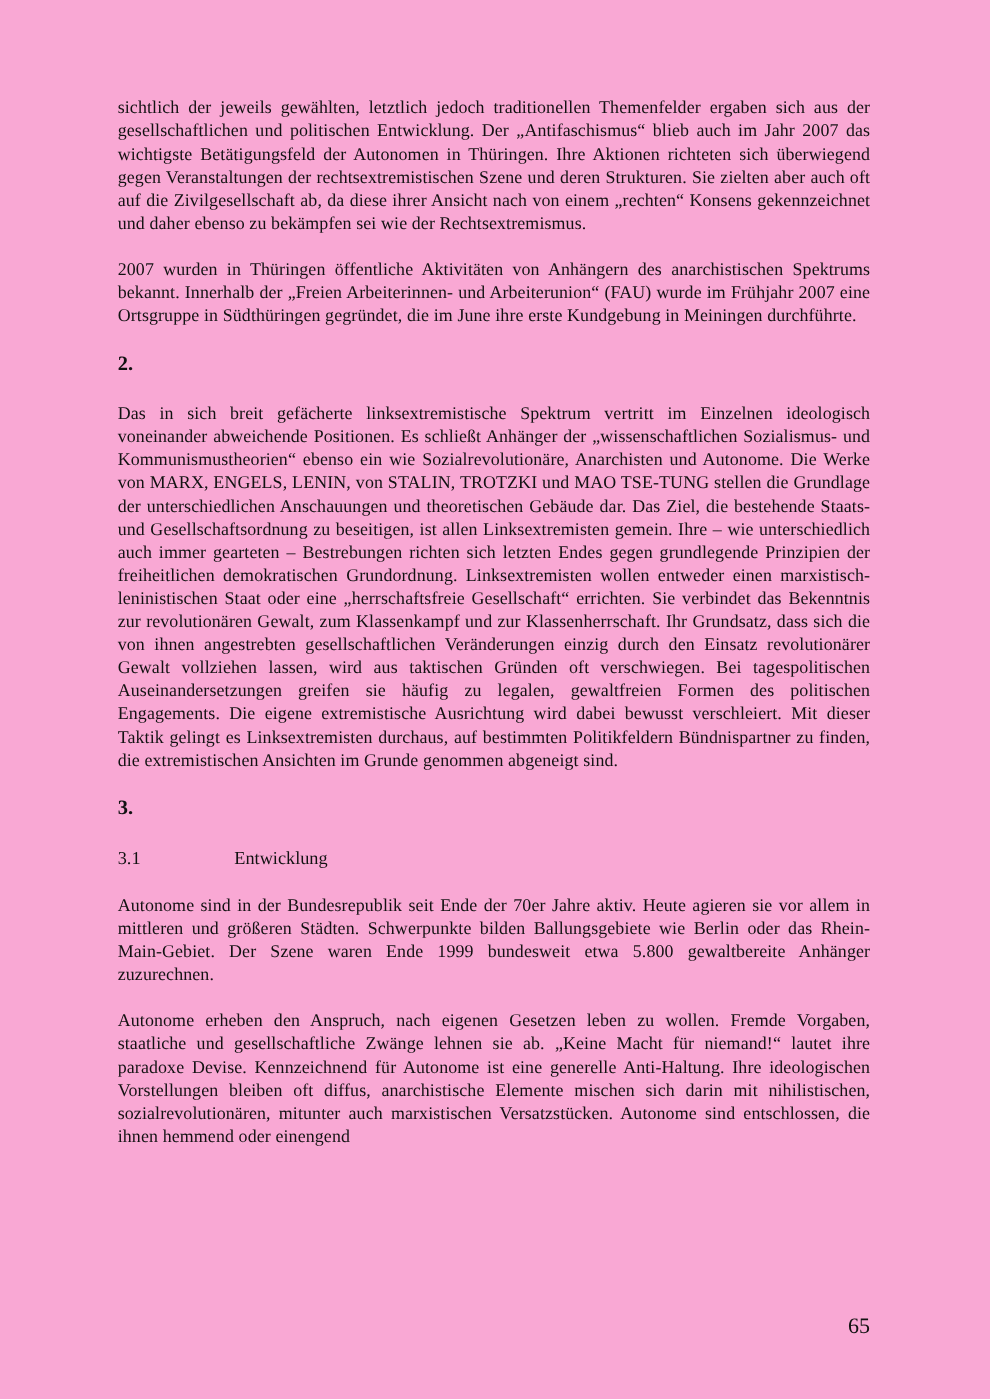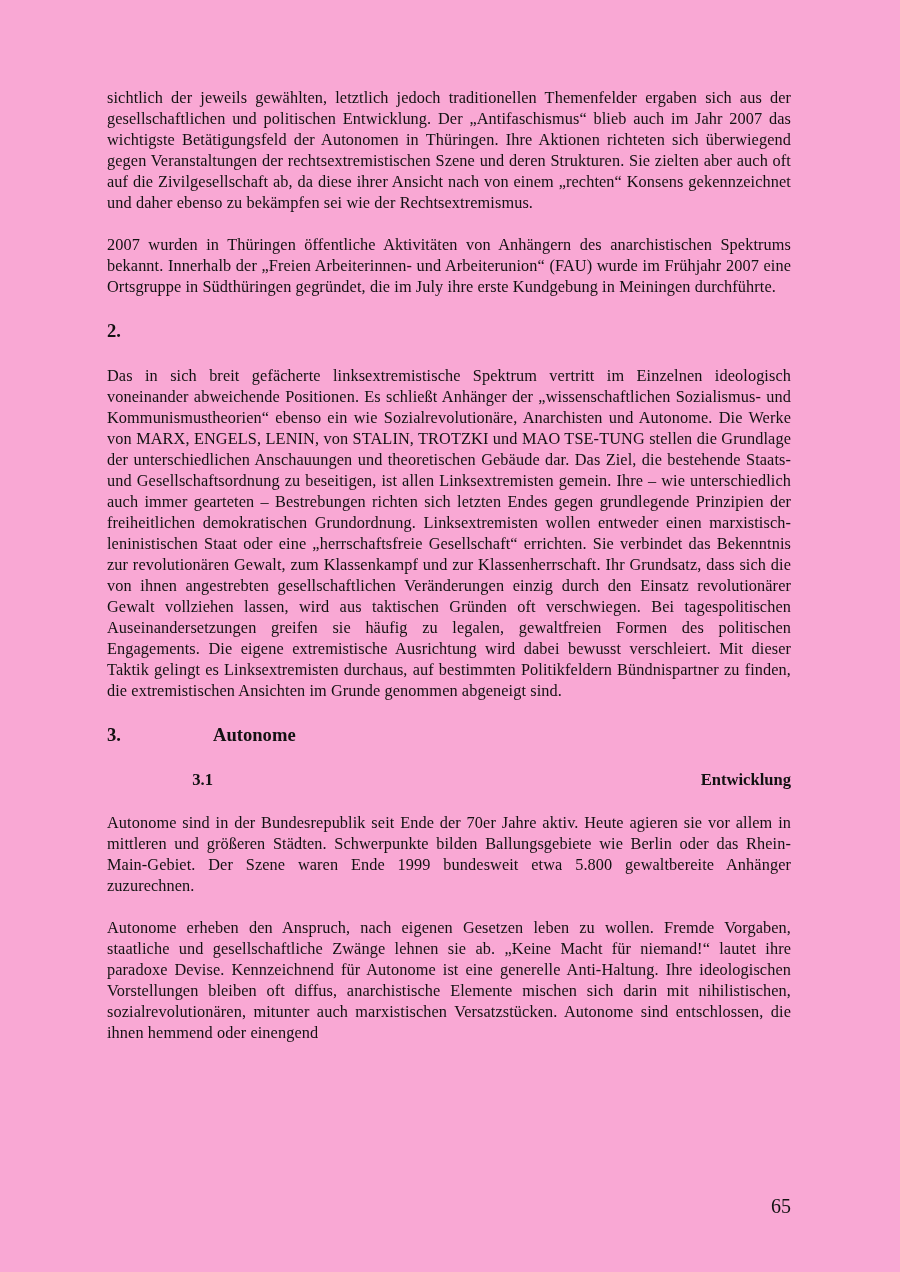--- a/index.html
+++ b/index.html
@@ -35,23 +35,22 @@
     display: flex;
     margin: 22px 0 23px 0;
     font-size: 18.6px;
     font-weight: bold;
     line-height: 23px;
   }
   .heading-l2 {
     display: flex;
     margin: 21px 0 22px 0;
     font-size: 16.6px;
-    font-weight: bold;
+    font-weight: normal;
     line-height: 21px;
-    text-align: right;
   }
   .h-num {
     flex: 0 0 106px;
     width: 106px;
   }
   .h-title {
     flex: 1 1 auto;
   }
   .page-number {
     position: absolute;
@@ -62,32 +61,31 @@
   }
 </style>
 </head>
 <body>
 
 <div class="page">
   <div class="textblock">
 
     <p class="body-para">sichtlich der jeweils gewählten, letztlich jedoch traditionellen Themenfelder ergaben sich aus der gesellschaftlichen und politischen Entwicklung. Der „Antifaschismus“ blieb auch im Jahr 2007 das wichtigste Betätigungsfeld der Autonomen in Thüringen. Ihre Aktionen richteten sich überwiegend gegen Veranstaltungen der rechtsextremistischen Szene und deren Strukturen. Sie zielten aber auch oft auf die Zivilgesellschaft ab, da diese ihrer Ansicht nach von einem „rechten“ Konsens gekennzeichnet und daher ebenso zu bekämpfen sei wie der Rechtsextremismus.</p>
 
-    <p class="body-para">2007 wurden in Thüringen öffentliche Aktivitäten von Anhängern des anarchistischen Spektrums bekannt. Innerhalb der „Freien Arbeiterinnen- und Arbeiterunion“ (FAU) wurde im Frühjahr 2007 eine Ortsgruppe in Südthüringen gegründet, die im July ihre erste Kundgebung in Meiningen durchführte.</p>
+    <p class="body-para">2007 wurden in Thüringen öffentliche Aktivitäten von Anhängern des anarchistischen Spektrums bekannt. Innerhalb der „Freien Arbeiterinnen- und Arbeiterunion“ (FAU) wurde im Frühjahr 2007 eine Ortsgruppe in Südthüringen gegründet, die im June ihre erste Kundgebung in Meiningen durchführte.</p>
 
 
     <div class="heading-l1">
       <span class="h-num">2.</span>
     </div>
 
     <p class="body-para">Das in sich breit gefächerte linksextremistische Spektrum vertritt im Einzelnen ideologisch voneinander abweichende Positionen. Es schließt Anhänger der „wissenschaftlichen Sozialismus- und Kommunismustheorien“ ebenso ein wie Sozialrevolutionäre, Anarchisten und Autonome. Die Werke von MARX, ENGELS, LENIN, von STALIN, TROTZKI und MAO TSE-TUNG stellen die Grundlage der unterschiedlichen Anschauungen und theoretischen Gebäude dar. Das Ziel, die bestehende Staats- und Gesellschaftsordnung zu beseitigen, ist allen Linksextremisten gemein. Ihre – wie unterschiedlich auch immer gearteten – Bestrebungen richten sich letzten Endes gegen grundlegende Prinzipien der freiheitlichen demokratischen Grundordnung. Linksextremisten wollen entweder einen marxistisch-leninistischen Staat oder eine „herrschaftsfreie Gesellschaft“ errichten. Sie verbindet das Bekenntnis zur revolutionären Gewalt, zum Klassenkampf und zur Klassenherrschaft. Ihr Grundsatz, dass sich die von ihnen angestrebten gesellschaftlichen Veränderungen einzig durch den Einsatz revolutionärer Gewalt vollziehen lassen, wird aus taktischen Gründen oft verschwiegen. Bei tagespolitischen Auseinandersetzungen greifen sie häufig zu legalen, gewaltfreien Formen des politischen Engagements. Die eigene extremistische Ausrichtung wird dabei bewusst verschleiert. Mit dieser Taktik gelingt es Linksextremisten durchaus, auf bestimmten Politikfeldern Bündnispartner zu finden, die extremistischen Ansichten im Grunde genommen abgeneigt sind.</p>
 
     <div class="heading-l1">
       <span class="h-num">3.</span>
-      <span class="h-title">Autonome</span>
     </div>
 
     <div class="heading-l2">
       <span class="h-num">3.1</span>
       <span class="h-title">Entwicklung</span>
     </div>
 
     <p class="body-para">Autonome sind in der Bundesrepublik seit Ende der 70er Jahre aktiv. Heute agieren sie vor allem in mittleren und größeren Städten. Schwerpunkte bilden Ballungsgebiete wie Berlin oder das Rhein-Main-Gebiet. Der Szene waren Ende 1999 bundesweit etwa 5.800 gewaltbereite Anhänger zuzurechnen.</p>
 
     <p class="body-para">Autonome erheben den Anspruch, nach eigenen Gesetzen leben zu wollen. Fremde Vorgaben, staatliche und gesellschaftliche Zwänge lehnen sie ab. „Keine Macht für niemand!“ lautet ihre paradoxe Devise. Kennzeichnend für Autonome ist eine generelle Anti-Haltung. Ihre ideologischen Vorstellungen bleiben oft diffus, anarchistische Elemente mischen sich darin mit nihilistischen, sozialrevolutionären, mitunter auch marxistischen Versatzstücken. Autonome sind entschlossen, die ihnen hemmend oder einengend</p>

